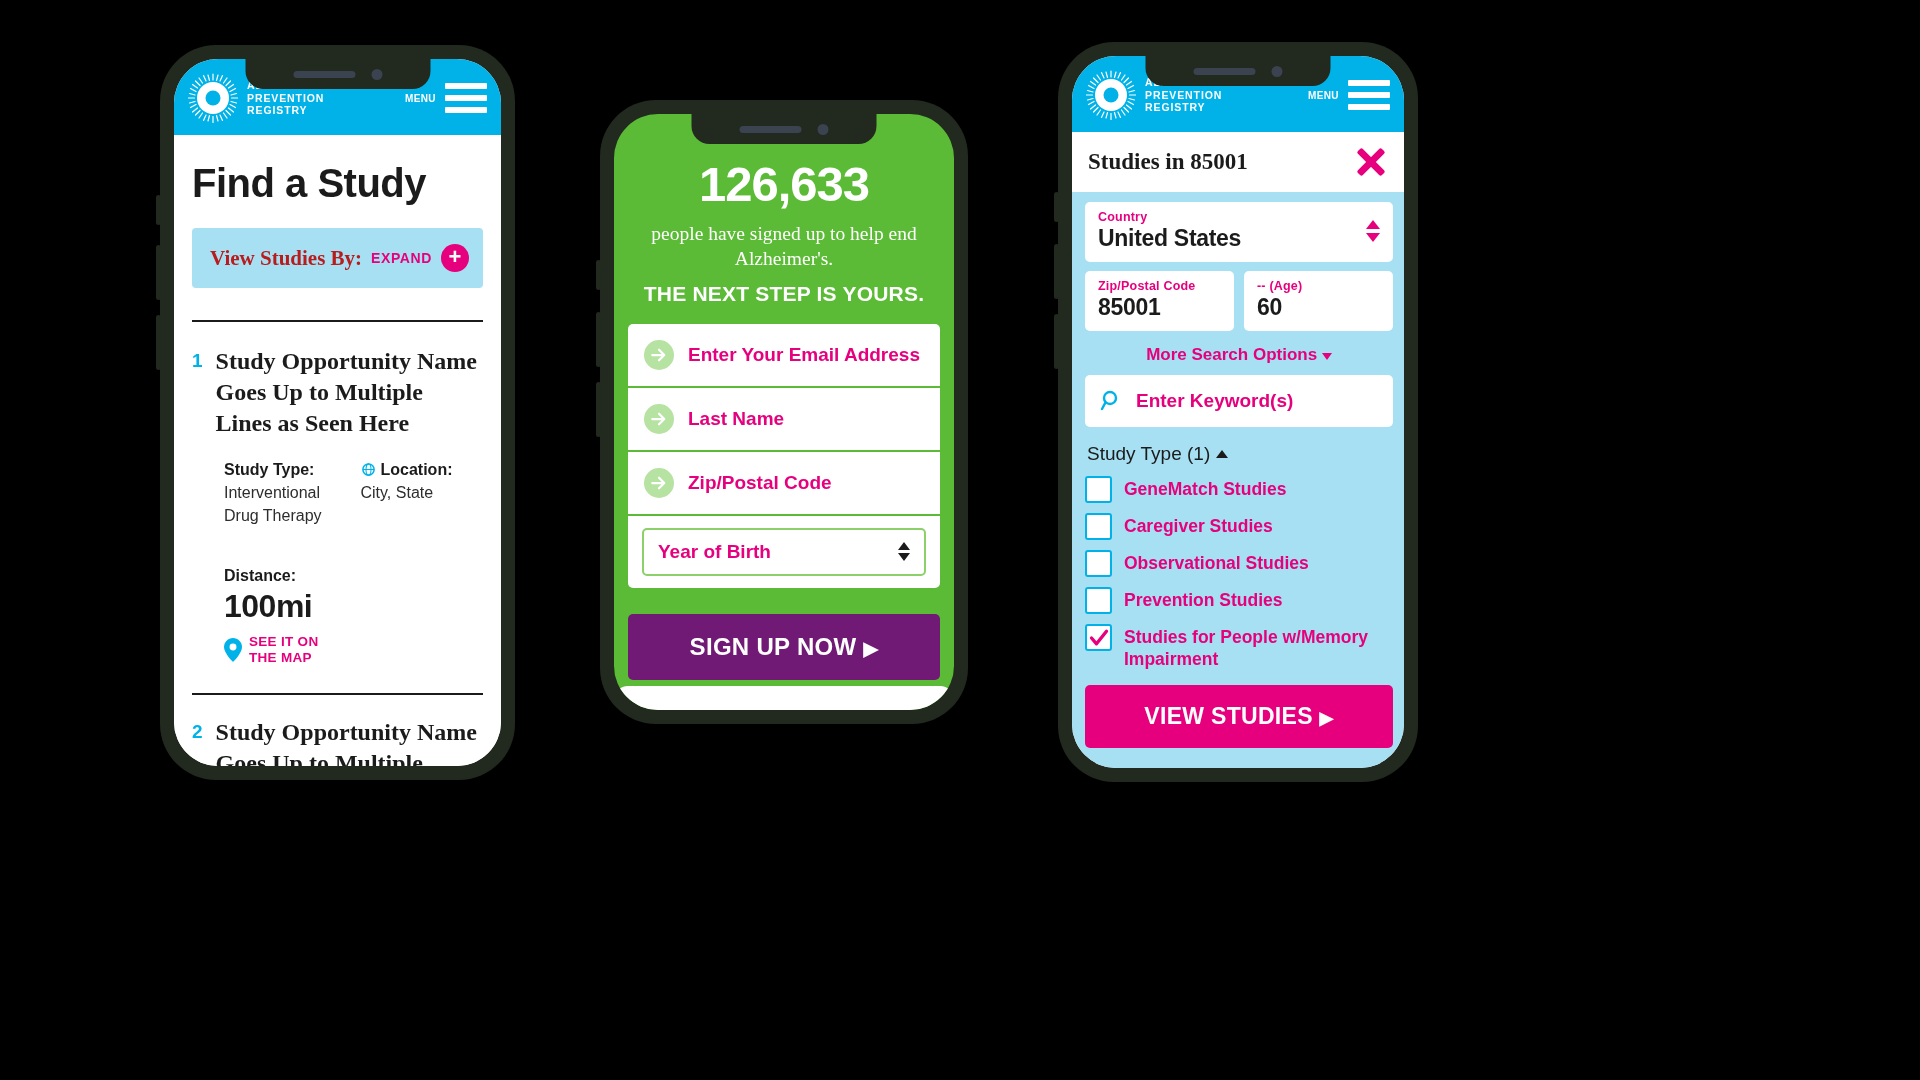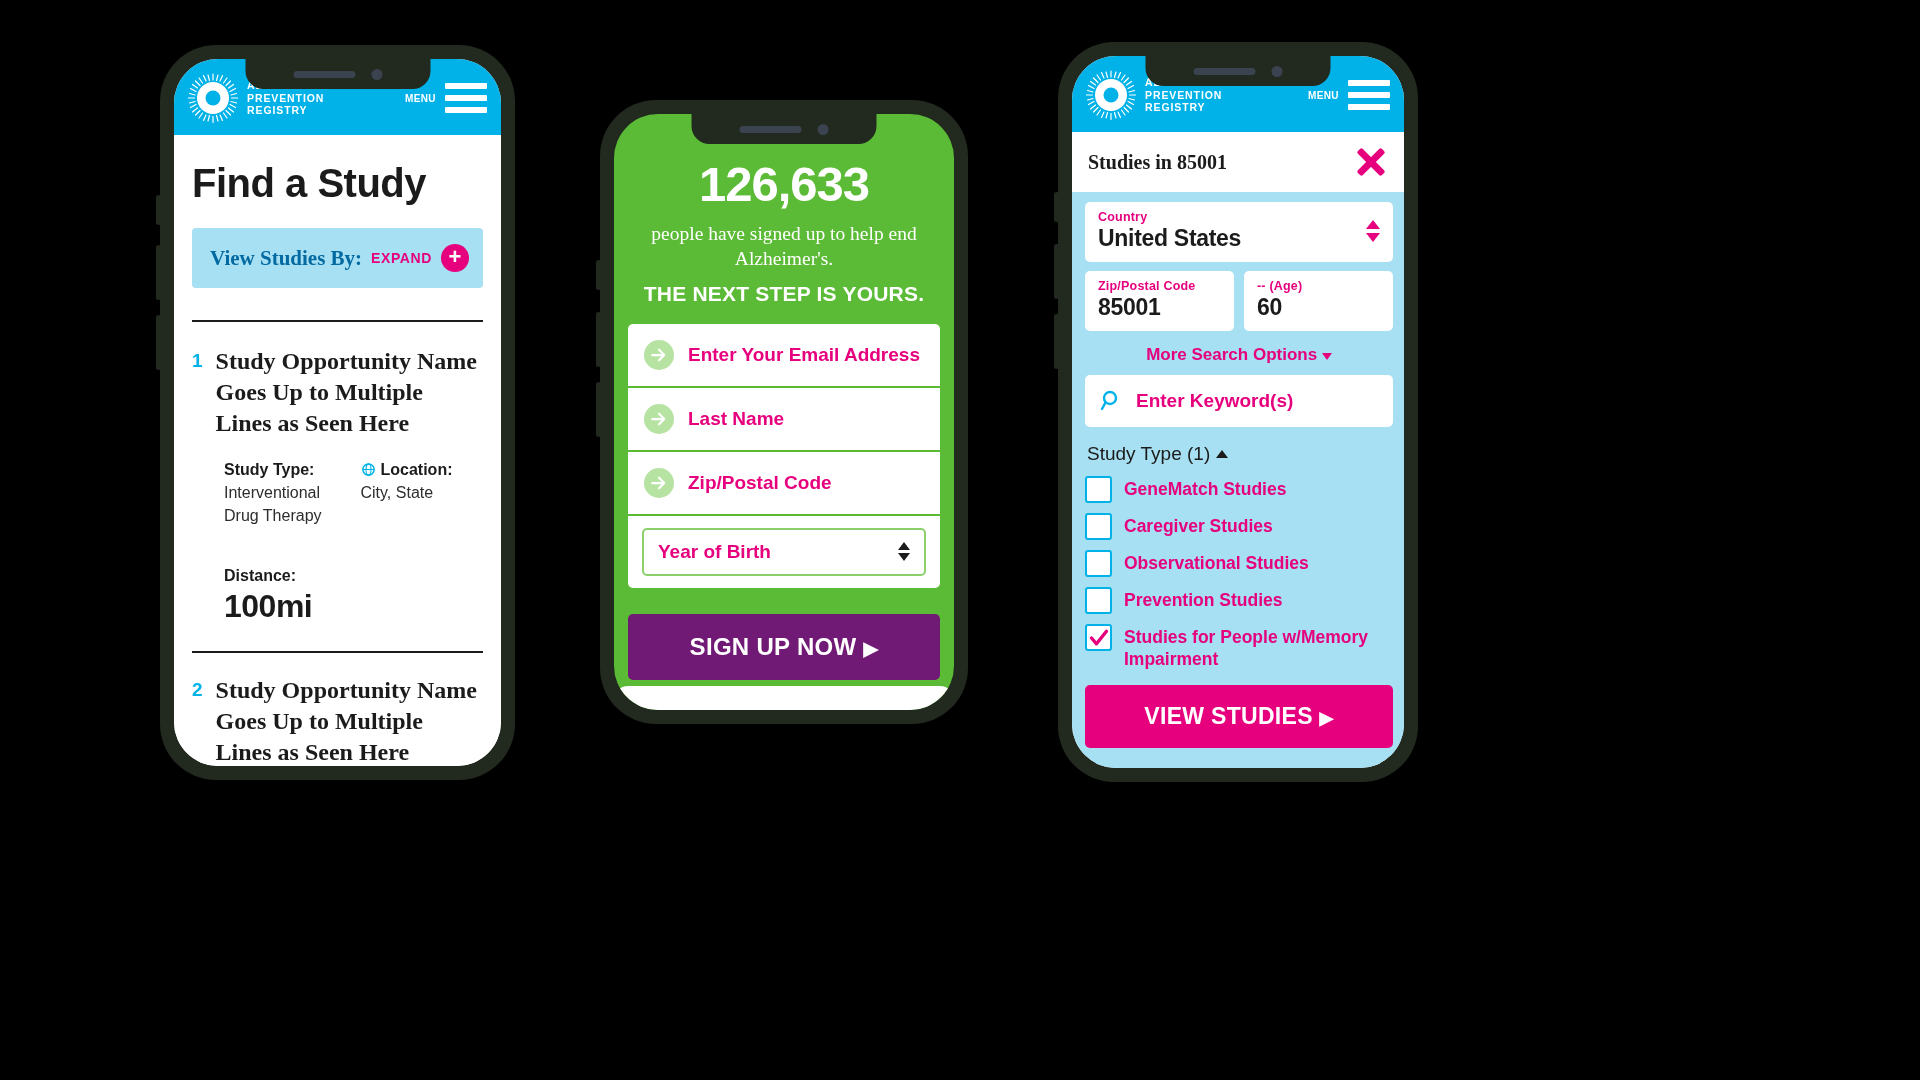--- a/index.html
+++ b/index.html
@@ -68,21 +68,21 @@
     font-size: 40px; font-weight: bold; color: #1b1b1b;
     margin: 26px 0 22px 0; letter-spacing: -0.5px;
   }
   .viewby {
     background: #a6e0f2; border-radius: 4px;
     display: flex; align-items: center;
     padding: 16px 14px 16px 18px;
   }
   .viewby-label {
     font-family: "Liberation Serif", serif;
-    font-weight: bold; font-size: 21px; color: #0369a1;
+    font-weight: bold; font-size: 21px; color: #b91c1c;
   }
   .viewby-right { margin-left: auto; display: flex; align-items: center; gap: 9px; }
   .expand-text { color: #e6007e; font-weight: bold; font-size: 14px; letter-spacing: 0.6px; }
   .plus-circle {
     width: 28px; height: 28px; border-radius: 50%;
     background: #e6007e; color: #fff;
     display: flex; align-items: center; justify-content: center;
     font-size: 22px; font-weight: bold; line-height: 0; padding-bottom: 2px;
   }
   .divider { height: 2px; background: #1b1b1b; margin: 32px 0 24px 0; }
@@ -154,21 +154,21 @@
     background: #fff; border-top-left-radius: 14px; border-top-right-radius: 14px;
   }
 
   
   .p3-searchbar {
     background: #fff; display: flex; align-items: center;
     padding: 13px 16px; gap: 10px;
   }
   .p3-searchtitle {
     font-family: "Liberation Serif", serif;
-    font-weight: bold; font-size: 20px; color: #1b1b1b;
+    font-weight: bold; font-size: 23px; color: #1b1b1b;
   }
   .x-close { margin-left: auto; width: 34px; height: 34px; position: relative; }
   .x-close span {
     position: absolute; top: 50%; left: 50%; width: 34px; height: 7px;
     background: #e6007e; border-radius: 2px;
   }
   .x-close span:nth-child(1) { transform: translate(-50%,-50%) rotate(45deg); }
   .x-close span:nth-child(2) { transform: translate(-50%,-50%) rotate(-45deg); }
   .p3-panel { background: #a6e0f2; padding: 10px 11px 14px 13px; height: 100%; }
   .f-card {
@@ -315,20 +315,30 @@
                   <line x1="3" y1="12" x2="21" y2="12" stroke="#00b2e8" stroke-width="1.7"></line>
                 </svg>
                 <span>Location:</span>
               </div>
               <div class="meta-value">City, State</div>
             </div>
           </div>
           <div class="dist-block">
             <div class="meta-label">Distance:</div>
             <div class="dist-value">100mi</div>
+            <div class="map-link">
+              <svg width="18" height="24" viewBox="0 0 24 32">
+                <path d="M12 0C5.4 0 0 5.4 0 12c0 8.5 12 20 12 20s12-11.5 12-20C24 5.4 18.6 0 12 0z" fill="#00b2e8"></path>
+                <circle cx="12" cy="12" r="4.6" fill="#ffffff"></circle>
+              </svg>
+              <div class="map-link-text">
+                <div>SEE IT ON</div>
+                <div>THE MAP</div>
+              </div>
+            </div>
           </div>
         </div>
 
         <div class="divider" style="margin:26px 0 22px 0;"></div>
 
         <div class="study-row">
           <div class="study-num">2</div>
           <div class="study-name">Study Opportunity Name Goes Up to Multiple Lines as Seen Here</div>
         </div>
       </div>

